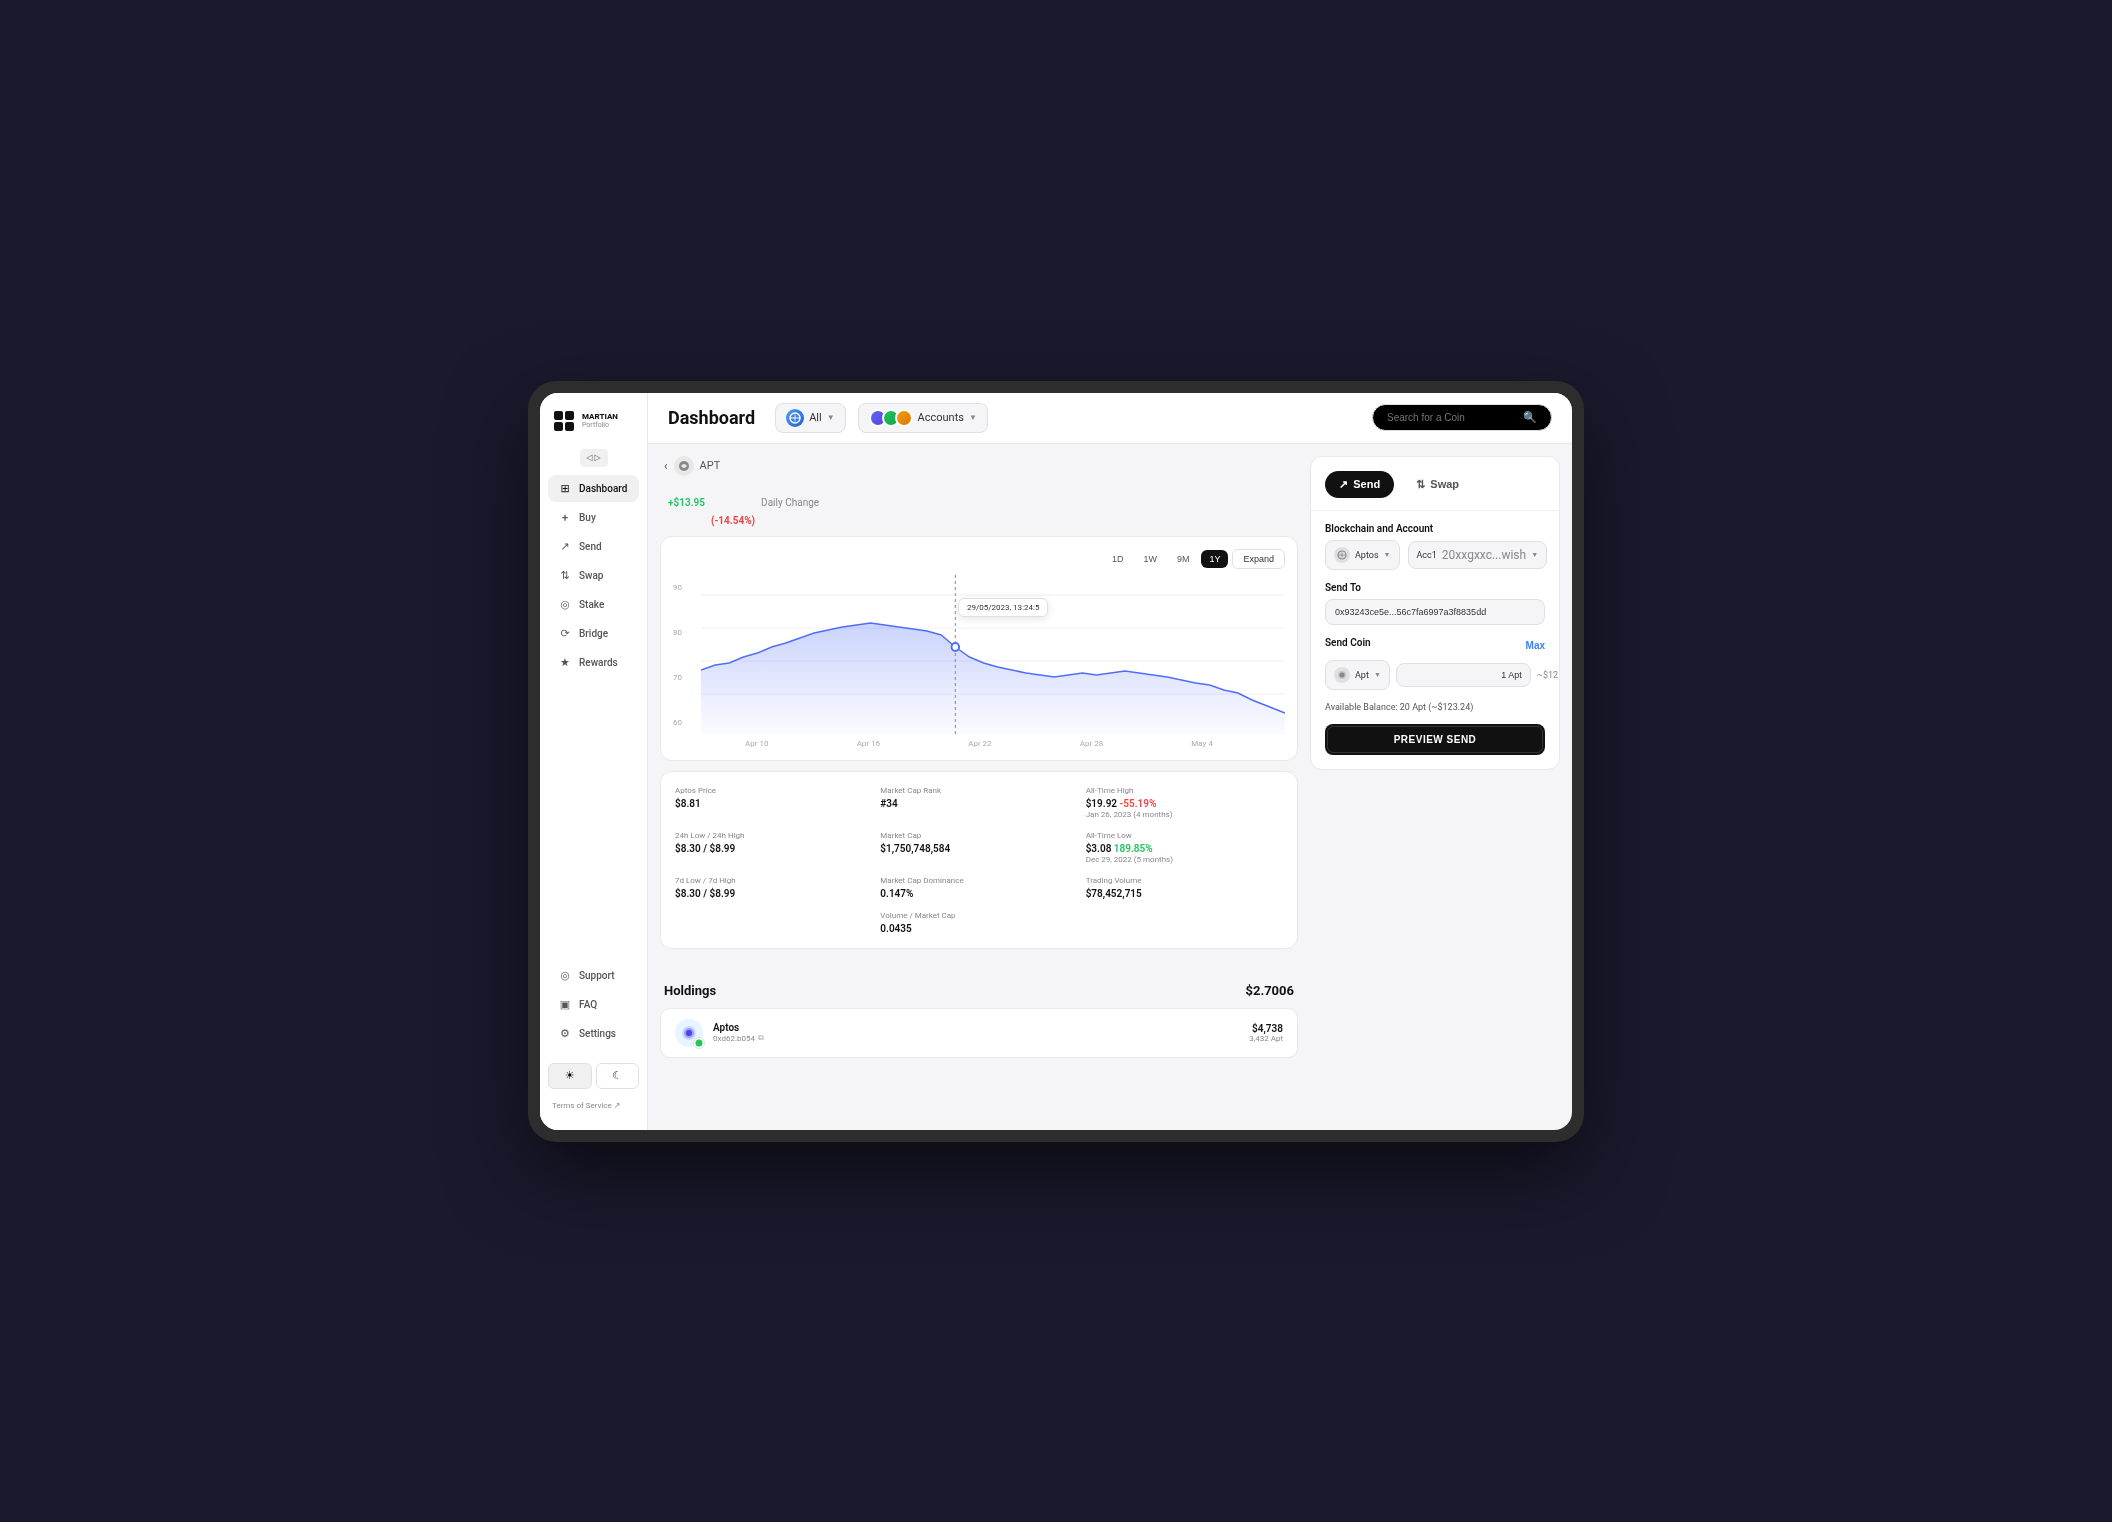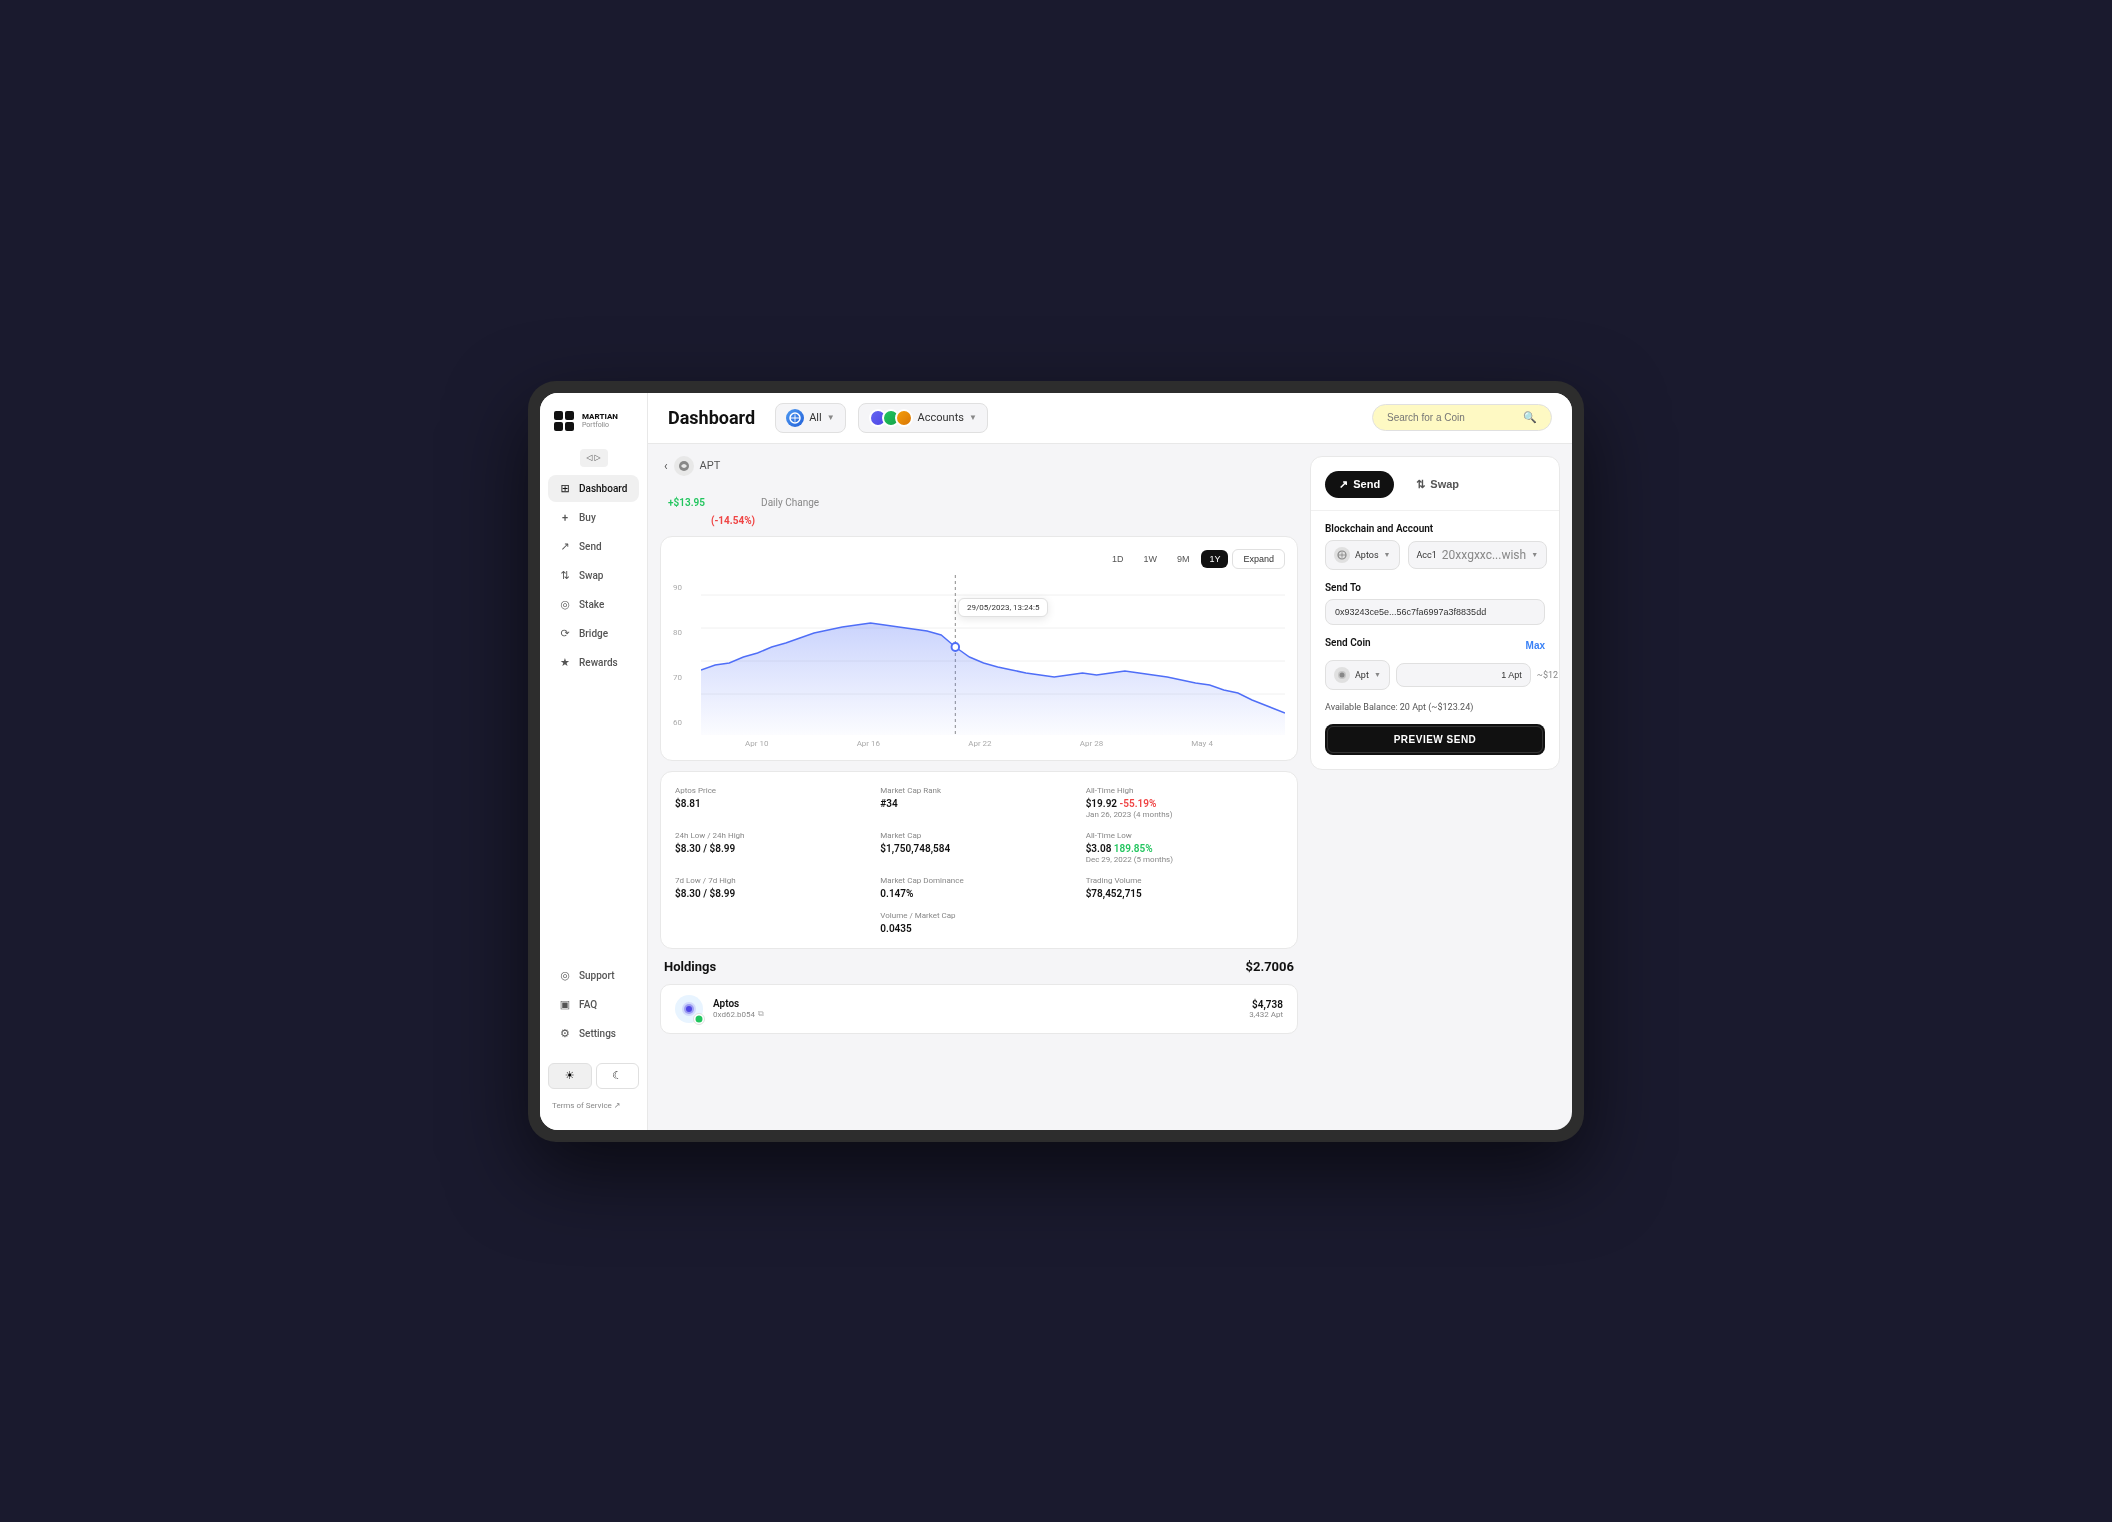--- a/index.html
+++ b/index.html
@@ -181,21 +181,21 @@
       border-radius: 50%;
       border: 2px solid #fff;
       margin-left: -5px;
     }
     .acc-dot:first-child { margin-left: 0; }
     .header-spacer { flex: 1; }
     .search-bar {
       display: flex;
       align-items: center;
       gap: 6px;
-      background: #fef9c3;
+      background: #000000;
       border: 1px solid #e0e0e0;
       border-radius: 20px;
       padding: 6px 14px;
       width: 180px;
     }
     .search-bar input {
       border: none;
       background: transparent;
       font-size: 10px;
       color: #888;
@@ -347,20 +347,21 @@
     .stat-value { font-size: 10px; font-weight: 600; color: #111; }
     .stat-value .pos { color: #22c55e; }
     .stat-value .neg { color: #ef4444; }
     .stat-sub { font-size: 8px; color: #888; margin-top: 1px; }
     
     .holdings-header {
       display: flex;
       align-items: center;
       justify-content: space-between;
       padding: 0 4px;
+      margin-top: 24px;
     }
     .holdings-title { font-size: 13px; font-weight: 700; color: #111; }
     .holdings-value { font-size: 13px; font-weight: 700; color: #111; }
     .holding-item {
       background: #fff;
       border-radius: 10px;
       padding: 10px 14px;
       border: 1px solid #e8e8e8;
       display: flex;
       align-items: center;

